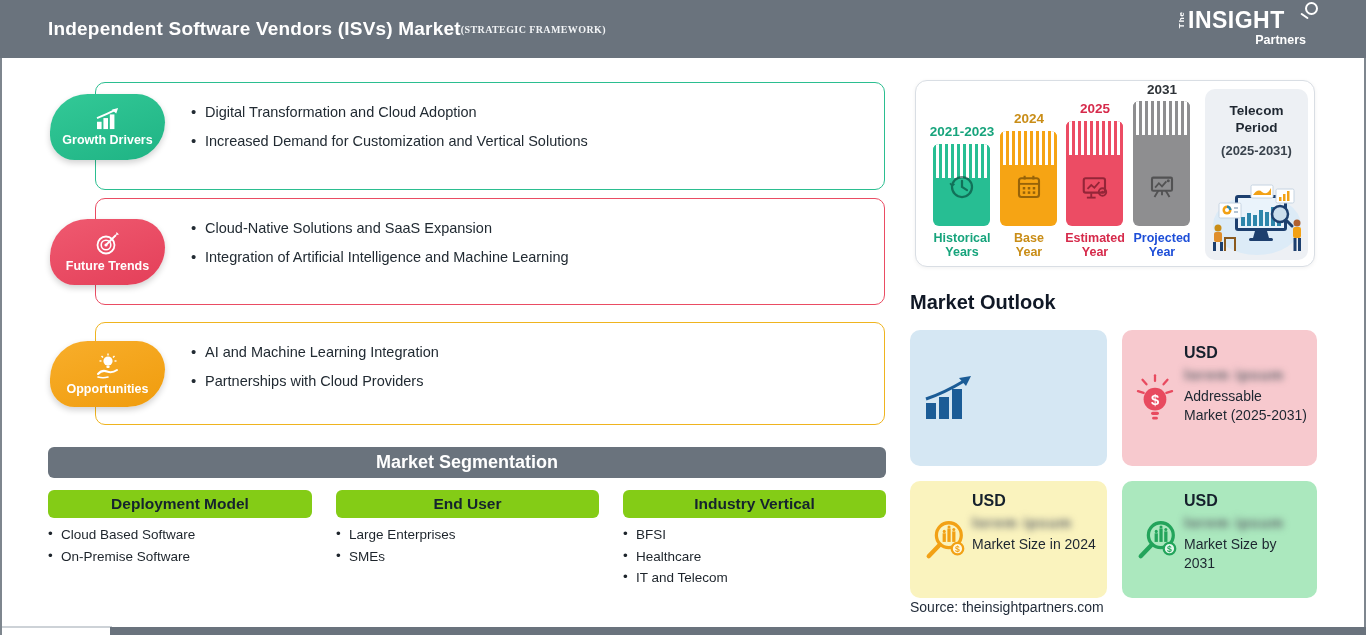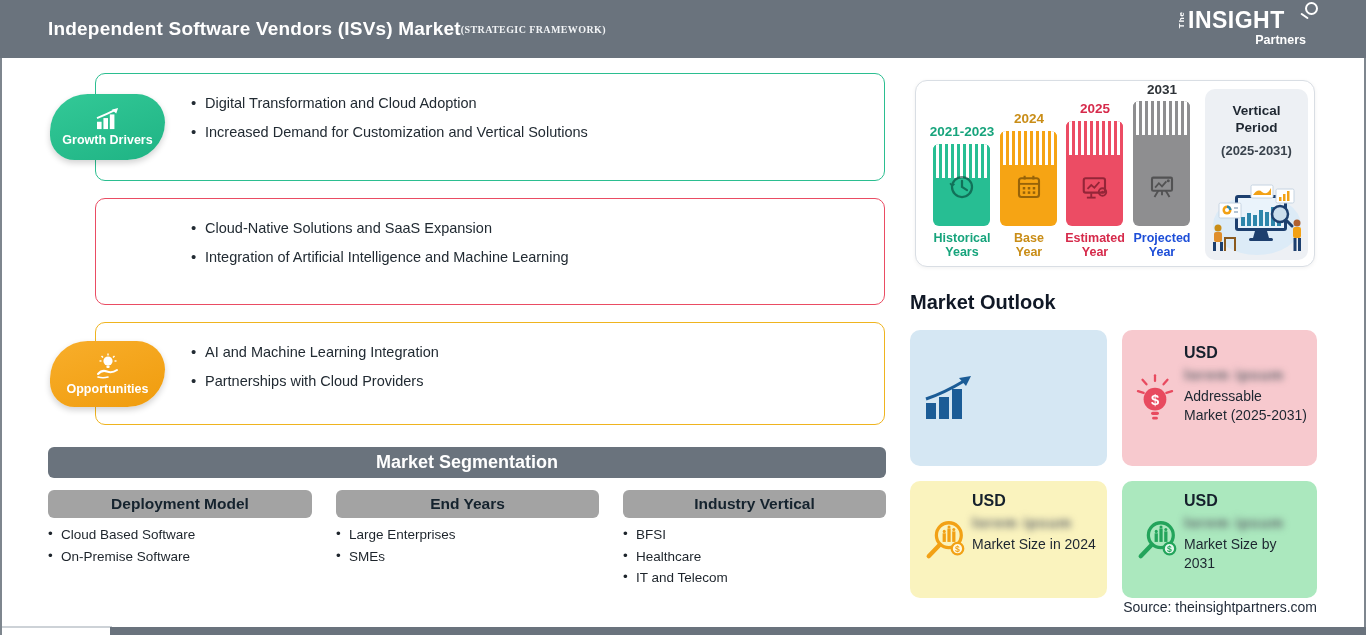--- a/index.html
+++ b/index.html
@@ -22,36 +22,36 @@
   .logo-partners { font-size:12.5px; font-weight:700; text-align:right; margin-top:1px; margin-right:2px; }
 
   
   .frame-left  { position:absolute; left:0; top:58px; bottom:0; width:2px; background:#7E868E; }
   .frame-right { position:absolute; right:0; top:58px; bottom:0; width:2px; background:#7E868E; }
   .frame-bottom { position:absolute; left:110px; top:627px; right:0; height:8px; background:#6A737D; }
   .frame-bottom-light { position:absolute; left:2px; top:626px; width:110px; height:2px; background:#cdd2d7; }
 
   
   .fbox { position:absolute; left:95px; width:790px; border-radius:10px; background:#ffffff; }
-  .fbox-drivers { top:73px;  height:108px; border:1.6px solid #2BBE90; }
+  .fbox-drivers { top:82px;  height:108px; border:1.6px solid #2BBE90; }
   .fbox-trends  { top:198px; height:107px; border:1.6px solid #EA4C63; }
   .fbox-opps    { top:322px; height:103px; border:1.6px solid #EFB41F; }
   .fbox ul { list-style:none; padding:21px 20px 0 95px; }
   .fbox li { font-size:14.5px; color:#222B33; margin-bottom:13px; position:relative; padding-left:14px; }
   .fbox li::before { content:"•"; position:absolute; left:0; top:-1px; color:#222B33; font-size:15px; }
 
   .badge { position:absolute; width:115px; height:66px; display:flex; flex-direction:column; align-items:center; justify-content:center; gap:3px; color:#ffffff; box-shadow:0 3px 6px rgba(0,0,0,0.18); }
   .badge-label { font-size:12.5px; font-weight:700; }
   .badge-drivers { left:50px; top:94px;  background:linear-gradient(160deg,#33C997,#1FB384); border-radius:40px 30px 40px 26px; }
   .badge-trends  { left:50px; top:219px; background:linear-gradient(160deg,#EF5A70,#E43F59); border-radius:40px 30px 40px 26px; }
   .badge-opps    { left:50px; top:341px; background:linear-gradient(160deg,#F8AE2B,#F09C0D); border-radius:40px 30px 40px 26px; }
 
   
   .seg-bar { position:absolute; left:48px; top:447px; width:838px; height:31px; background:#6A737D; border-radius:6px; color:#ffffff; font-size:18px; font-weight:700; text-align:center; line-height:31px; }
-  .seg-chip { position:absolute; top:490px; height:28px; background:#a3a3a3; border-radius:6px; color:#15232E; font-size:15.5px; font-weight:700; text-align:center; line-height:28px; }
+  .seg-chip { position:absolute; top:490px; height:28px; background:#84cc16; border-radius:6px; color:#15232E; font-size:15.5px; font-weight:700; text-align:center; line-height:28px; }
   .seg-chip-1 { left:48px;  width:264px; }
   .seg-chip-2 { left:336px; width:263px; }
   .seg-chip-3 { left:623px; width:263px; }
   .seg-list { position:absolute; top:524px; list-style:none; }
   .seg-list-1 { left:48px; }  .seg-list-2 { left:336px; } .seg-list-3 { left:623px; }
   .seg-list li { font-size:13.5px; color:#1D242B; line-height:21.5px; position:relative; padding-left:13px; }
   .seg-list li::before { content:"•"; position:absolute; left:0; top:-1px; color:#1D242B; }
 
   
   .tl-card { position:absolute; left:915px; top:80px; width:400px; height:187px; background:#ffffff; border:1px solid #D9DEE4; border-radius:12px; box-shadow:0 1px 4px rgba(0,0,0,0.06); }
@@ -94,21 +94,21 @@
   .cagr-value { font-size:27px; font-weight:800; color:#15202C; line-height:1.1; }
   .cagr-label { font-size:14.5px; color:#3D4854; margin-top:3px; }
 
   .ucard-icon { position:absolute; left:12px; top:50%; transform:translateY(-50%); }
   .ucard-text { position:absolute; left:62px; top:14px; right:10px; }
   .ocard-yellow .ucard-text, .ocard-green .ucard-text { top:11px; }
   .ucard-usd { font-size:16px; font-weight:800; color:#15202C; }
   .ucard-blur { font-size:15px; font-weight:800; color:#5C6168; filter:blur(3.5px); letter-spacing:1px; margin:4px 0 4px; }
   .ucard-label { font-size:14px; color:#1D2630; line-height:1.35; }
 
-  .source { position:absolute; left:910px; top:599px; width:407px; text-align:right; font-size:14px; color:#1F2937; }
+  .source { position:absolute; left:910px; top:599px; width:407px; text-align:left; font-size:14px; color:#1F2937; }
 </style>
 </head>
 <body>
 
 <div class="stage">
 
   <div class="header">
     <div class="header-titles">
       <span class="header-title">Independent Software Vendors (ISVs) Market</span>
       <span class="header-subtitle">(STRATEGIC FRAMEWORK)</span>
@@ -143,20 +143,30 @@
       <polygon points="27,0 20,2 25,6" fill="#fff"></polygon>
     </svg>
     <span class="badge-label">Growth Drivers</span>
   </div>
 
   <div class="fbox fbox-trends">
     <ul>
       <li>Cloud-Native Solutions and SaaS Expansion</li>
       <li>Integration of Artificial Intelligence and Machine Learning</li>
     </ul>
+  </div>
+  <div class="badge badge-trends">
+    <svg class="badge-ic" width="26" height="24" viewBox="0 0 26 24">
+      <circle cx="11" cy="13" r="8.5" stroke="#fff" stroke-width="1.8" fill="none"></circle>
+      <circle cx="11" cy="13" r="4.8" stroke="#fff" stroke-width="1.6" fill="none"></circle>
+      <circle cx="11" cy="13" r="1.6" fill="#fff"></circle>
+      <line x1="11" y1="13" x2="21" y2="3" stroke="#fff" stroke-width="1.8"></line>
+      <polygon points="21,3 21.5,0 24,2.5" fill="#fff"></polygon>
+    </svg>
+    <span class="badge-label">Future Trends</span>
   </div>
 
   <div class="fbox fbox-opps">
     <ul>
       <li>AI and Machine Learning Integration</li>
       <li>Partnerships with Cloud Providers</li>
     </ul>
   </div>
   <div class="badge badge-opps">
     <svg class="badge-ic" width="26" height="26" viewBox="0 0 26 26">
@@ -170,21 +180,21 @@
         <line x1="19.5" y1="8" x2="21.5" y2="8"></line>
       </g>
       <path d="M3 21 q4 -4.5 9 -2.5 q5 2 10 -1.5" stroke="#fff" stroke-width="2" fill="none" stroke-linecap="round"></path>
       <path d="M3 24 q5 1.5 10 0" stroke="#fff" stroke-width="1.6" fill="none" stroke-linecap="round"></path>
     </svg>
     <span class="badge-label">Opportunities</span>
   </div>
 
   <div class="seg-bar">Market Segmentation</div>
   <div class="seg-chip seg-chip-1">Deployment Model</div>
-  <div class="seg-chip seg-chip-2">End Years</div>
+  <div class="seg-chip seg-chip-2">End User</div>
   <div class="seg-chip seg-chip-3">Industry Vertical</div>
   <ul class="seg-list seg-list-1">
     <li>Cloud Based Software</li>
     <li>On-Premise Software</li>
   </ul>
   <ul class="seg-list seg-list-2">
     <li>Large Enterprises</li>
     <li>SMEs</li>
   </ul>
   <ul class="seg-list seg-list-3">
@@ -259,21 +269,21 @@
       <div>Estimated</div>
         <div>Year</div>
     </div>
     <div class="tl-cat c4">
       <div>Projected</div>
         <div>Year</div>
     </div>
 
     <div class="forecast-panel">
       <div class="forecast-title">
-        <div>Vertical</div>
+        <div>Telecom</div>
         <div>Period</div>
       </div>
       <div class="forecast-range">(2025-2031)</div>
       <svg class="forecast-illust" viewBox="0 0 99 76">
         <ellipse cx="50" cy="44" rx="44" ry="30" fill="#DCEBF7"></ellipse>
         <rect x="28" y="14" width="52" height="36" rx="3" fill="#1D3F6E"></rect>
         <rect x="31" y="17" width="46" height="30" fill="#EAF3FB"></rect>
         <g fill="#2E86AB">
           <rect x="34" y="36" width="4" height="9"></rect>
             <rect x="40" y="32" width="4" height="13"></rect>

